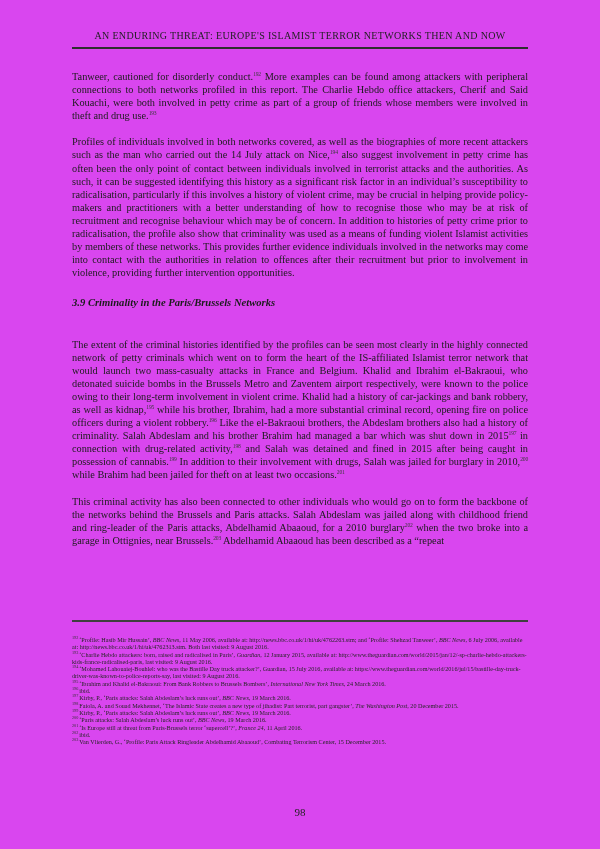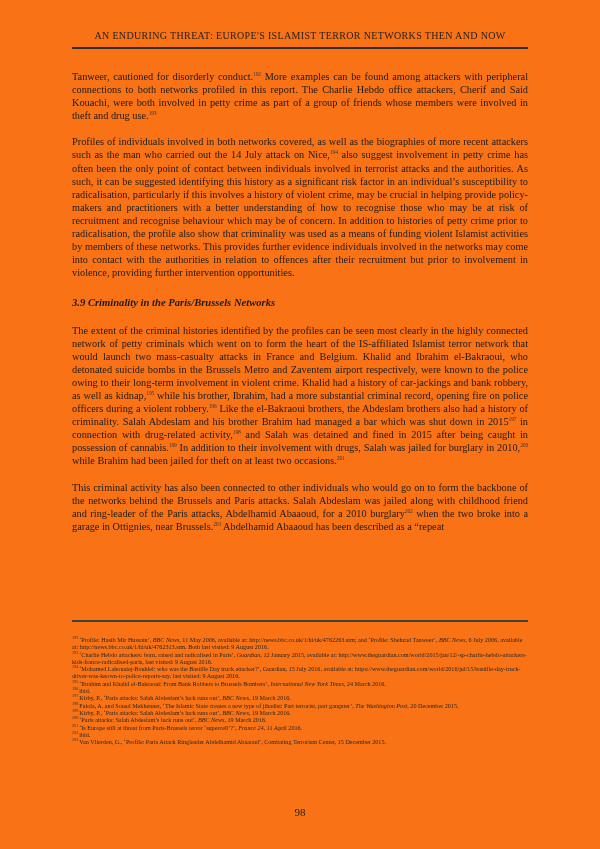--- a/index.html
+++ b/index.html
@@ -1,32 +1,32 @@
 <!DOCTYPE html>
 <html><head>
 <meta charset="utf-8">
 <style>
   html,body{margin:0;padding:0;background:#e8e8e6;}
   .page{
-    width:600px;height:849px;background:#f97316;position:relative;
+    width:600px;height:849px;background:#d946ef;position:relative;
     margin:0 auto;font-family:"Liberation Serif",serif;color:#1c1c1c;
     box-sizing:border-box;overflow:hidden;
   }
   .content{position:absolute;left:72px;right:72px;top:30px;}
   .doc-title{
     text-align:center;font-size:10px;letter-spacing:0.35px;
     color:#1f1f1f;white-space:nowrap;font-weight:normal;margin:0;
   }
   .title-rule{border:0;border-bottom:2px solid #2e2e2e;margin:6px 0 0 0;}
   .bodytext{margin-top:21px;font-size:10.3px;line-height:13.1px;text-align:justify;color:#1b1b1b;}
   .bodytext p{margin:0 0 13px 0;}
   .bodytext sup{font-size:5.6px;line-height:0;vertical-align:super;color:#3a3a3a;letter-spacing:-0.2px;}
   .section-heading{
     font-weight:bold;font-style:italic;font-size:10.6px;
-    margin:17px 0 14px 0;text-align:left;
+    margin:17px 0 28px 0;text-align:left;
   }
   .footnotes-area{position:absolute;left:72px;right:72px;top:620px;}
   .foot-rule{border:0;border-top:2px solid #3f3f3f;margin:0 0 15px 0;}
   .footnote{font-size:6.15px;line-height:7.3px;color:#262626;text-align:left;word-break:break-word;}
   .footnote .fn-num{font-size:4.2px;vertical-align:super;line-height:0;margin-right:1px;color:#333;}
   .page-number{position:absolute;left:0;right:0;top:806px;text-align:center;font-size:11px;color:#222;}
 </style>
 </head>
 <body>
 

